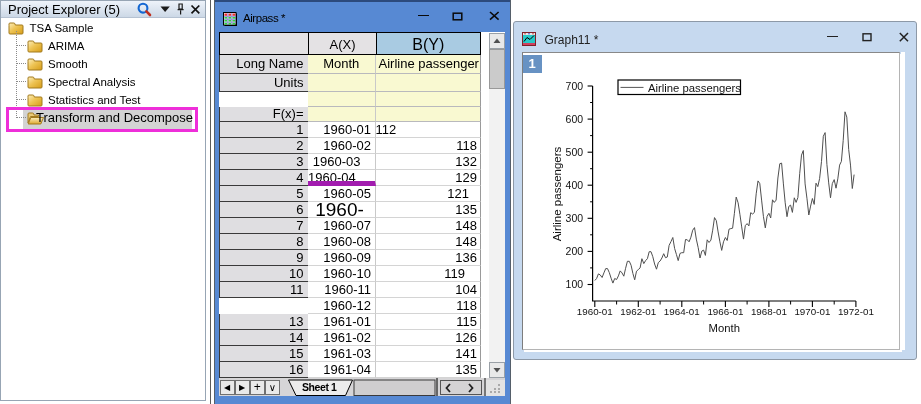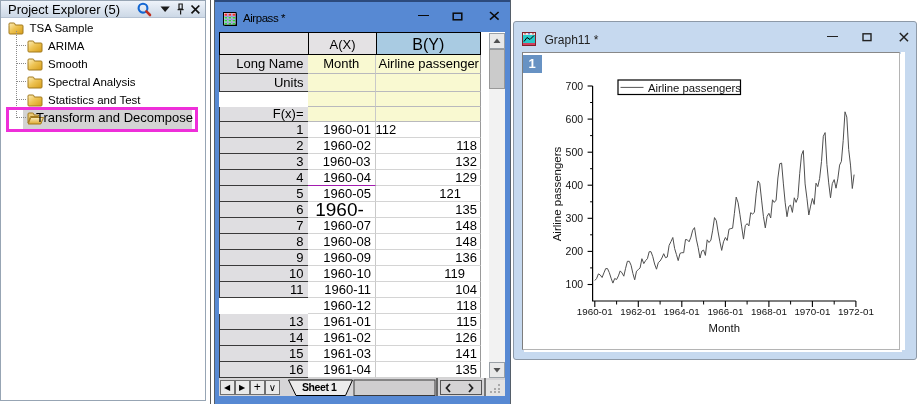--- a/index.html
+++ b/index.html
@@ -157,28 +157,28 @@
 <div style="position:absolute;left:219px;top:107px;width:89.5px;height:15px;background:#dfdee1;border:1px solid #3a3a3a;border-top:none;border-right:1px solid #000;color:#000;font-size:13px;text-align:right;padding-right:4px;line-height:14px;">F(x)=</div>
 <div style="position:absolute;left:308px;top:107px;width:67.5px;height:15px;background:#f9f9d1;border-bottom:1px solid #b9b9bd;border-right:1px solid #c9c9c9;color:#000;font-size:13px;text-align:center;line-height:13px;"></div>
 <div style="position:absolute;left:375.5px;top:107px;width:105.5px;height:15px;background:#f9f9d1;border-bottom:1px solid #b9b9bd;border-right:1px solid #9a9a9a;color:#000;font-size:13px;line-height:13px;white-space:nowrap;overflow:hidden;"></div>
 <div style="position:absolute;left:219px;top:122.0px;width:89.5px;height:16.0px;background:#dfdee1;border:1px solid #3a3a3a;border-top:none;border-right:1px solid #000;color:#000;font-size:13px;text-align:right;padding-right:4px;line-height:15px;overflow:hidden;">1</div>
 <div style="position:absolute;left:308px;top:122.0px;width:67.5px;height:16.0px;background:#fff;border-bottom:1px solid #d4d4d4;border-right:1px solid #c9c9c9;color:#000;font-size:13px;text-align:right;padding-right:3.5px;line-height:15px;overflow:hidden;">1960-01</div>
 <div style="position:absolute;left:375.5px;top:122.0px;width:105.5px;height:16.0px;background:#fff;border-bottom:1px solid #d4d4d4;border-right:1px solid #9a9a9a;color:#000;font-size:13px;text-align:left;padding-right:3px;line-height:15px;overflow:hidden;">112</div>
 <div style="position:absolute;left:219px;top:138.0px;width:89.5px;height:16.0px;background:#dfdee1;border:1px solid #3a3a3a;border-top:none;border-right:1px solid #000;color:#000;font-size:13px;text-align:right;padding-right:4px;line-height:15px;overflow:hidden;">2</div>
 <div style="position:absolute;left:308px;top:138.0px;width:67.5px;height:16.0px;background:#fff;border-bottom:1px solid #d4d4d4;border-right:1px solid #c9c9c9;color:#000;font-size:13px;text-align:right;padding-right:3.5px;line-height:15px;overflow:hidden;">1960-02</div>
 <div style="position:absolute;left:375.5px;top:138.0px;width:105.5px;height:16.0px;background:#fff;border-bottom:1px solid #d4d4d4;border-right:1px solid #9a9a9a;color:#000;font-size:13px;text-align:right;padding-right:3px;line-height:15px;overflow:hidden;">118</div>
 <div style="position:absolute;left:219px;top:154.0px;width:89.5px;height:16.0px;background:#dfdee1;border:1px solid #3a3a3a;border-top:none;border-right:1px solid #000;color:#000;font-size:13px;text-align:right;padding-right:4px;line-height:15px;overflow:hidden;">3</div>
-<div style="position:absolute;left:308px;top:154.0px;width:67.5px;height:16.0px;background:#fff;border-bottom:1px solid #d4d4d4;border-right:1px solid #c9c9c9;color:#000;font-size:13px;text-align:right;padding-right:4px;line-height:15px;overflow:hidden;">1960-03</div>
+<div style="position:absolute;left:308px;top:154.0px;width:67.5px;height:16.0px;background:#fff;border-bottom:1px solid #d4d4d4;border-right:1px solid #c9c9c9;color:#000;font-size:13px;text-align:right;padding-right:14px;line-height:15px;overflow:hidden;">1960-03</div>
 <div style="position:absolute;left:375.5px;top:154.0px;width:105.5px;height:16.0px;background:#fff;border-bottom:1px solid #d4d4d4;border-right:1px solid #9a9a9a;color:#000;font-size:13px;text-align:right;padding-right:3px;line-height:15px;overflow:hidden;">132</div>
 <div style="position:absolute;left:219px;top:170.0px;width:89.5px;height:16.0px;background:#dfdee1;border:1px solid #3a3a3a;border-top:none;border-right:1px solid #000;color:#000;font-size:13px;text-align:right;padding-right:4px;line-height:15px;overflow:hidden;">4</div>
-<div style="position:absolute;left:308px;top:170.0px;width:67.5px;height:16.0px;background:#fff;border-bottom:1px solid #a21caf;border-right:1px solid #c9c9c9;color:#000;font-size:13px;text-align:right;padding-right:3.5px;line-height:15px;overflow:hidden;">1960-04</div>
+<div style="position:absolute;left:308px;top:170.0px;width:67.5px;height:16.0px;background:#fff;border-bottom:5px solid #a21caf;border-right:1px solid #c9c9c9;color:#000;font-size:13px;padding-right:3.5px;line-height:15px;overflow:hidden;">1960-04</div>
 <div style="position:absolute;left:375.5px;top:170.0px;width:105.5px;height:16.0px;background:#fff;border-bottom:1px solid #d4d4d4;border-right:1px solid #9a9a9a;color:#000;font-size:13px;text-align:right;padding-right:3px;line-height:15px;overflow:hidden;">129</div>
 <div style="position:absolute;left:219px;top:186.0px;width:89.5px;height:16.0px;background:#dfdee1;border:1px solid #3a3a3a;border-top:none;border-right:1px solid #000;color:#000;font-size:13px;text-align:right;padding-right:4px;line-height:15px;overflow:hidden;">5</div>
 <div style="position:absolute;left:308px;top:186.0px;width:67.5px;height:16.0px;background:#fff;border-bottom:1px solid #d4d4d4;border-right:1px solid #c9c9c9;color:#000;font-size:13px;text-align:right;padding-right:3.5px;line-height:15px;overflow:hidden;">1960-05</div>
-<div style="position:absolute;left:375.5px;top:186.0px;width:105.5px;height:16.0px;background:#fff;border-bottom:1px solid #d4d4d4;border-right:1px solid #9a9a9a;color:#000;font-size:13px;text-align:right;padding-right:19px;line-height:15px;overflow:hidden;">121</div>
+<div style="position:absolute;left:375.5px;top:186.0px;width:105.5px;height:16.0px;background:#fff;border-bottom:1px solid #d4d4d4;border-right:1px solid #9a9a9a;color:#000;font-size:13px;text-align:right;padding-right:11px;line-height:15px;overflow:hidden;">121</div>
 <div style="position:absolute;left:219px;top:202.0px;width:89.5px;height:16.0px;background:#dfdee1;border:1px solid #3a3a3a;border-top:none;border-right:1px solid #000;color:#000;font-size:13px;text-align:right;padding-right:4px;line-height:15px;overflow:hidden;">6</div>
 <div style="position:absolute;left:308px;top:202.0px;width:67.5px;height:16.0px;background:#fff;border-bottom:1px solid #d4d4d4;border-right:1px solid #c9c9c9;color:#000;font-size:19px;text-align:center;padding-right:3.5px;line-height:15px;overflow:hidden;">1960-06</div>
 <div style="position:absolute;left:375.5px;top:202.0px;width:105.5px;height:16.0px;background:#fff;border-bottom:1px solid #d4d4d4;border-right:1px solid #9a9a9a;color:#000;font-size:13px;text-align:right;padding-right:3px;line-height:15px;overflow:hidden;">135</div>
 <div style="position:absolute;left:219px;top:218.0px;width:89.5px;height:16.0px;background:#dfdee1;border:1px solid #3a3a3a;border-top:none;border-right:1px solid #000;color:#000;font-size:13px;text-align:right;padding-right:4px;line-height:15px;overflow:hidden;">7</div>
 <div style="position:absolute;left:308px;top:218.0px;width:67.5px;height:16.0px;background:#fff;border-bottom:1px solid #d4d4d4;border-right:1px solid #c9c9c9;color:#000;font-size:13px;text-align:right;padding-right:3.5px;line-height:15px;overflow:hidden;">1960-07</div>
 <div style="position:absolute;left:375.5px;top:218.0px;width:105.5px;height:16.0px;background:#fff;border-bottom:1px solid #d4d4d4;border-right:1px solid #9a9a9a;color:#000;font-size:13px;text-align:right;padding-right:3px;line-height:15px;overflow:hidden;">148</div>
 <div style="position:absolute;left:219px;top:234.0px;width:89.5px;height:16.0px;background:#dfdee1;border:1px solid #3a3a3a;border-top:none;border-right:1px solid #000;color:#000;font-size:13px;text-align:right;padding-right:4px;line-height:15px;overflow:hidden;">8</div>
 <div style="position:absolute;left:308px;top:234.0px;width:67.5px;height:16.0px;background:#fff;border-bottom:1px solid #d4d4d4;border-right:1px solid #c9c9c9;color:#000;font-size:13px;text-align:right;padding-right:3.5px;line-height:15px;overflow:hidden;">1960-08</div>
 <div style="position:absolute;left:375.5px;top:234.0px;width:105.5px;height:16.0px;background:#fff;border-bottom:1px solid #d4d4d4;border-right:1px solid #9a9a9a;color:#000;font-size:13px;text-align:right;padding-right:3px;line-height:15px;overflow:hidden;">148</div>
 <div style="position:absolute;left:219px;top:250.0px;width:89.5px;height:16.0px;background:#dfdee1;border:1px solid #3a3a3a;border-top:none;border-right:1px solid #000;color:#000;font-size:13px;text-align:right;padding-right:4px;line-height:15px;overflow:hidden;">9</div>

